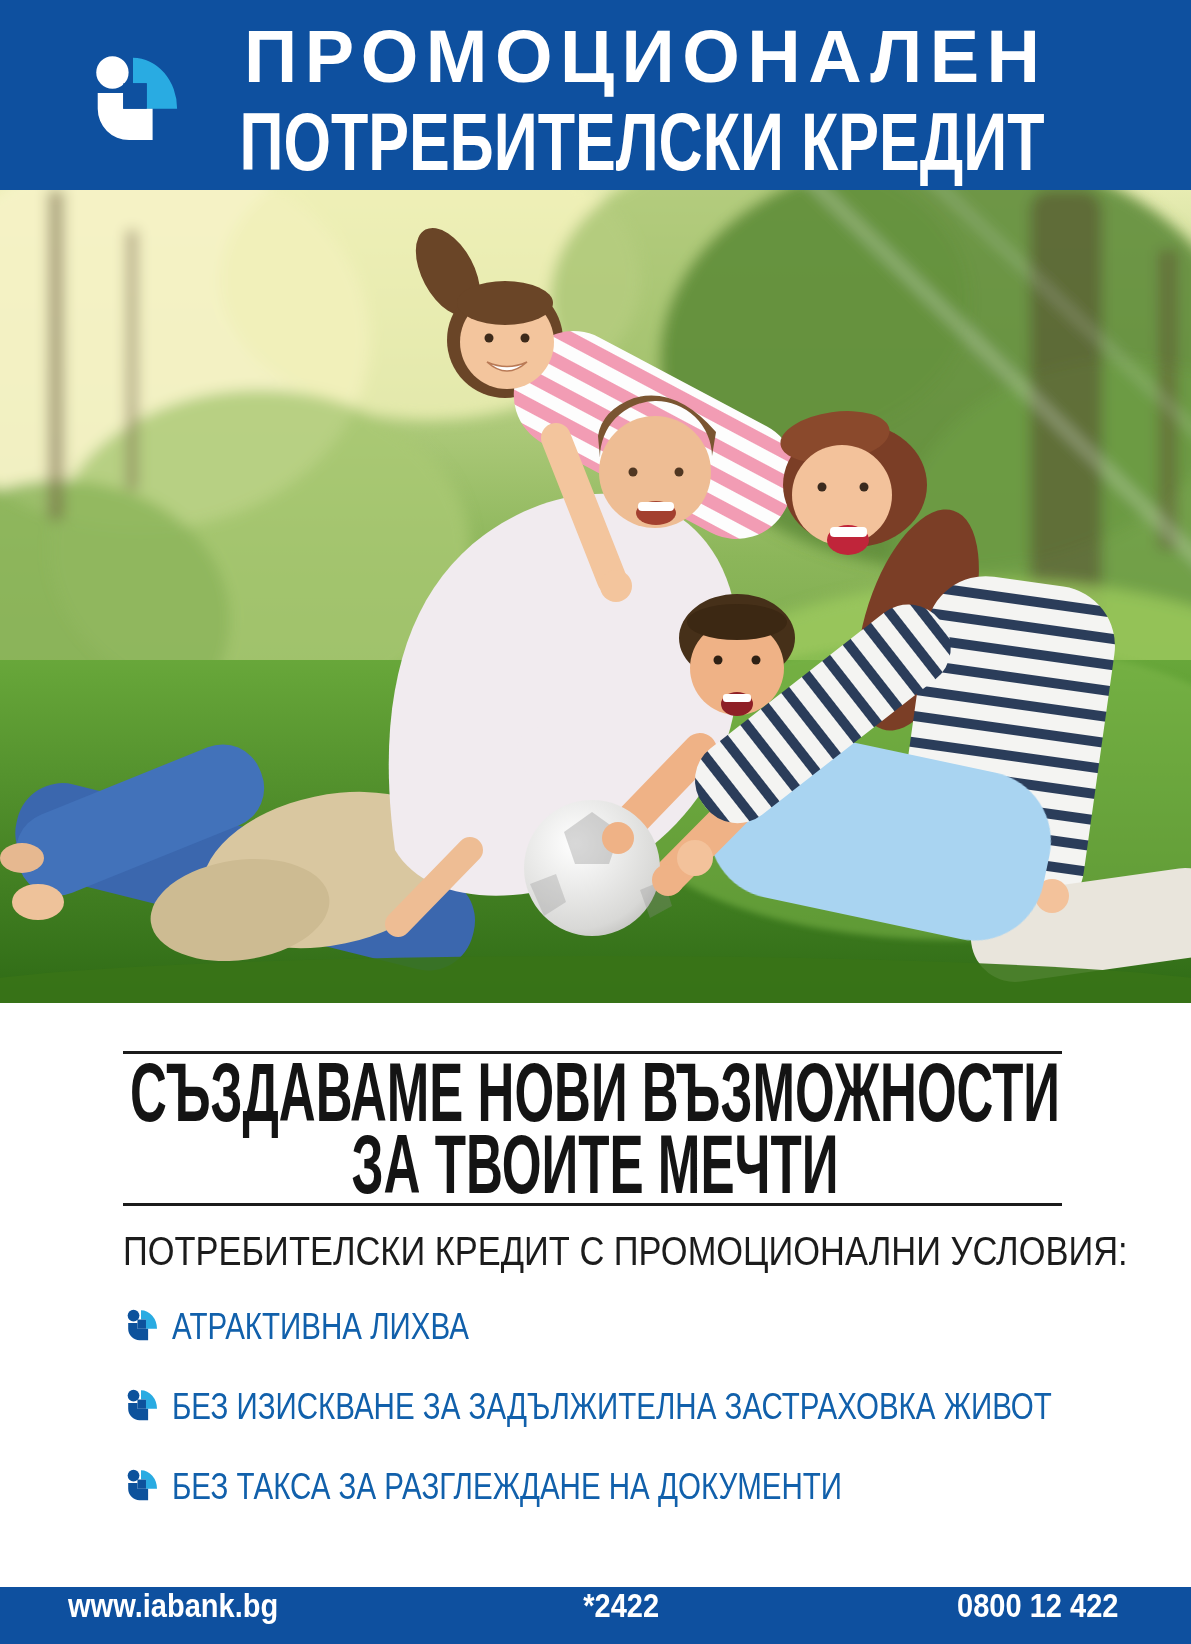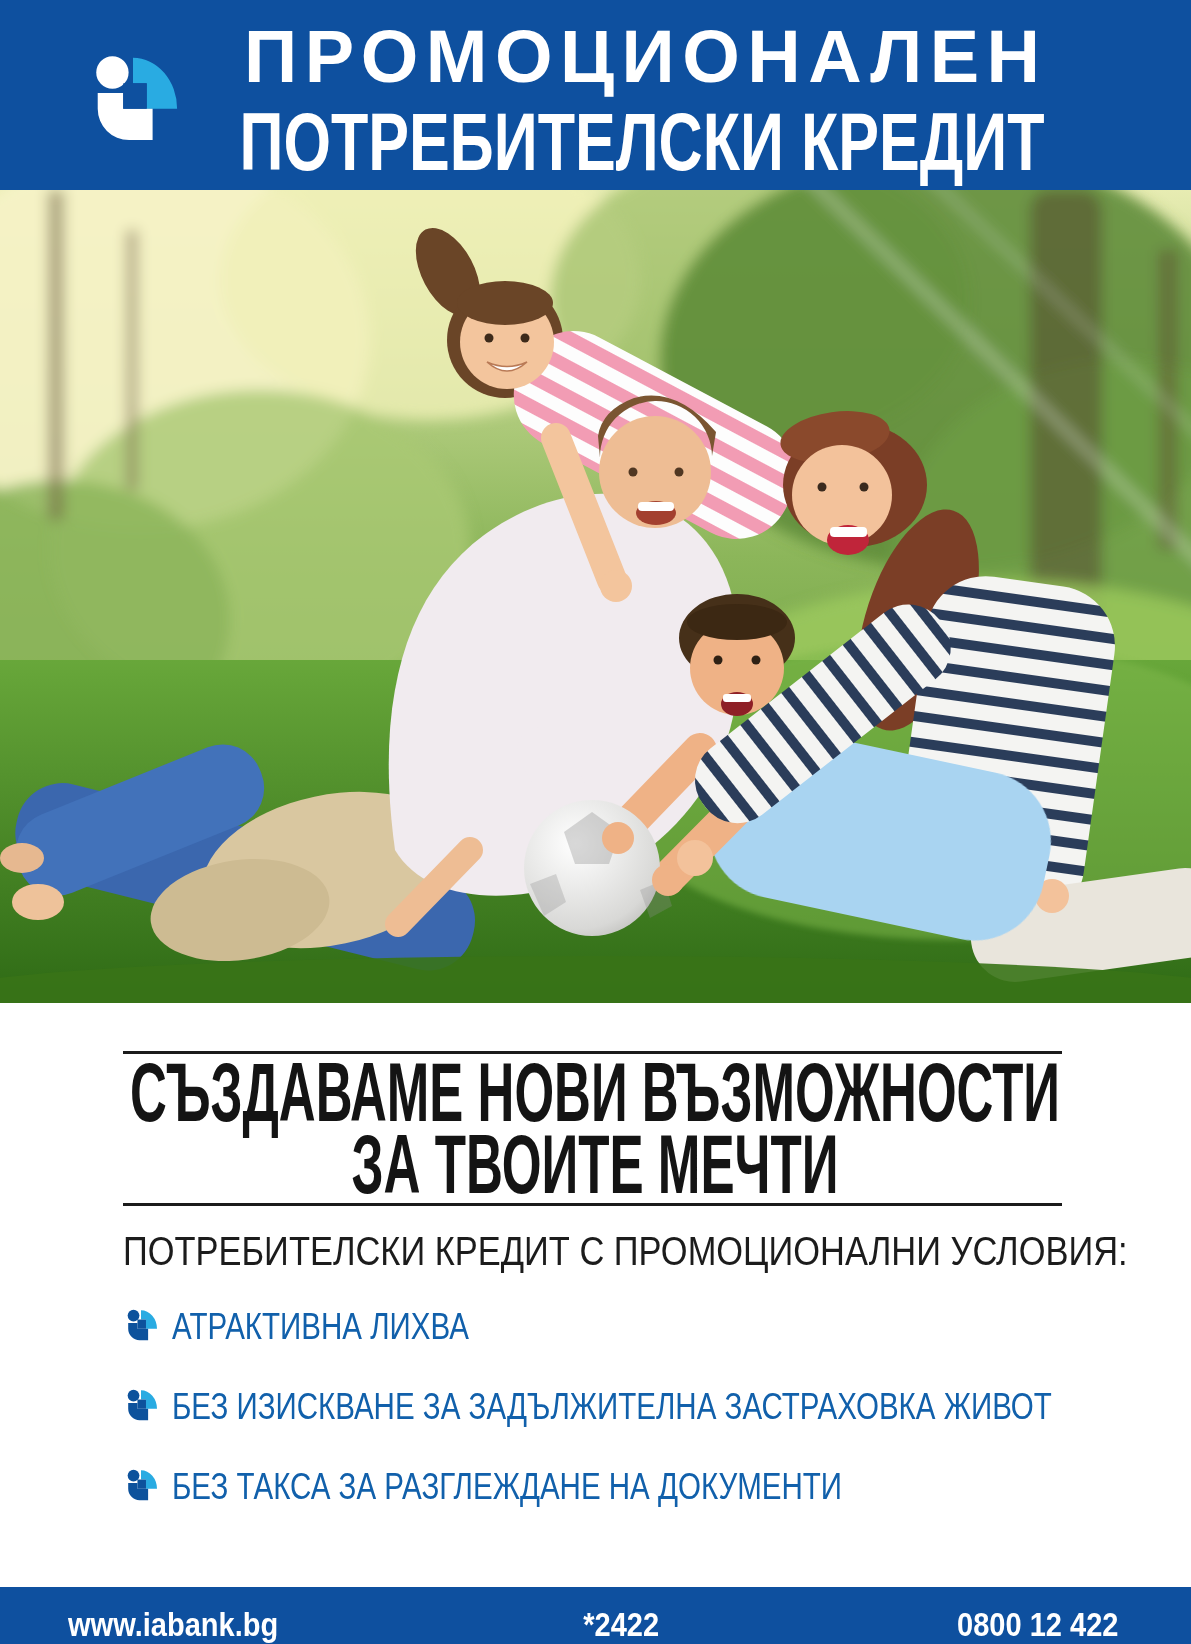--- a/index.html
+++ b/index.html
@@ -30,21 +30,21 @@
   .benefits{position:absolute;left:123px;top:303px;width:1000px;}
   .benefit{display:flex;height:44px;margin-bottom:36px;}
   .benefit-icon{width:36px;height:37px;flex:0 0 36px;color:#0d529c;--lb:#29abe2;--sq:#0d529c;}
   .benefit-label{
     display:inline-block;margin-left:13px;font-size:36px;color:#1160ab;white-space:nowrap;
     transform:scaleX(0.82);transform-origin:left center;
   }
   
   .bottombar{
     position:absolute;left:0;top:1587px;width:1191px;height:57px;background:#0e509f;
-    display:flex;align-items:flex-end;justify-content:space-between;
+    display:flex;align-items:flex-start;justify-content:space-between;
     padding:0 72px 0 68px;box-sizing:border-box;
   }
   .bottombar span{display:inline-block;color:#ffffff;font-weight:700;font-size:33px;white-space:nowrap;}
   .footer-left{transform:scaleX(0.88);transform-origin:left center;}
   .footer-center{transform:scaleX(0.88);transform-origin:center center;}
   .footer-right{transform:scaleX(0.88);transform-origin:right center;}
   .hidden-defs{position:absolute;width:0;height:0;overflow:hidden;}
 </style>
 </head>
 <body>

